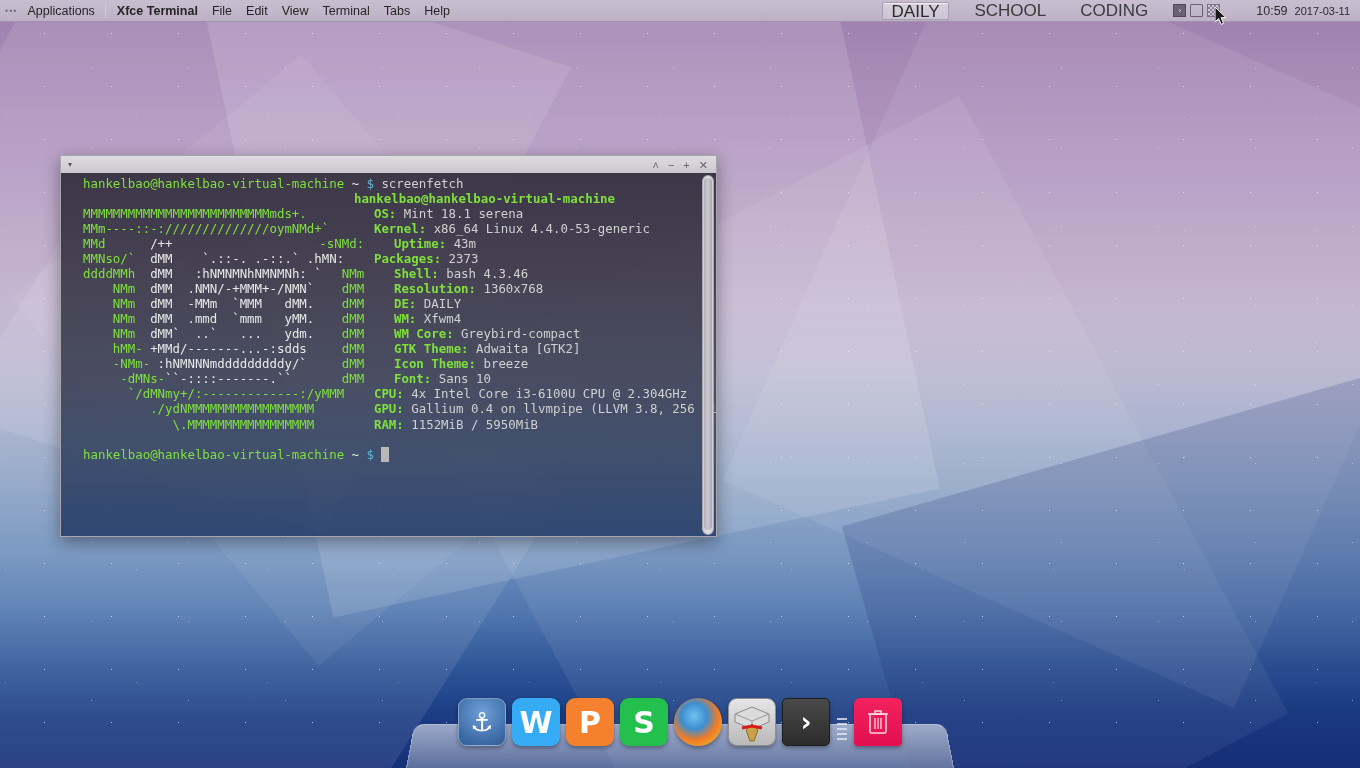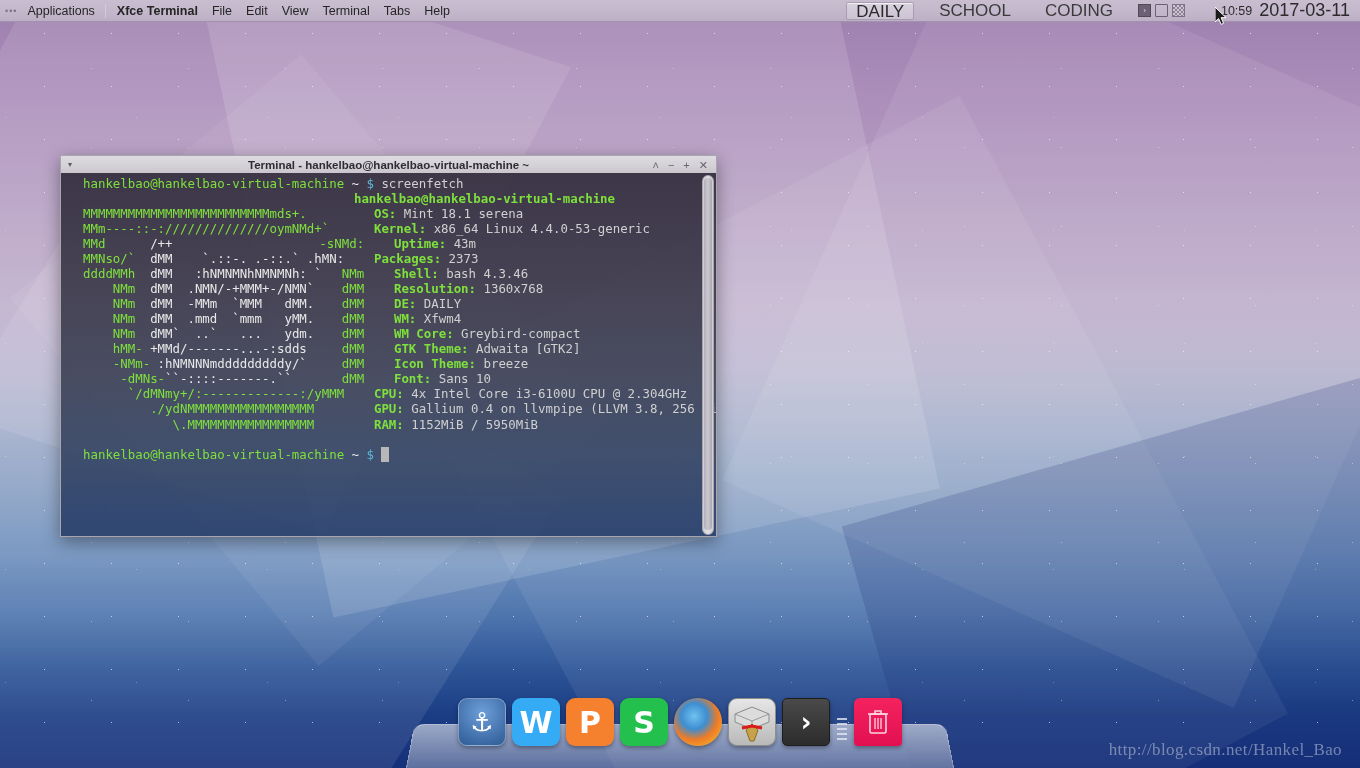--- a/index.html
+++ b/index.html
@@ -105,21 +105,21 @@
                    color:#ded7e3; font-size:8px; line-height:11px; text-align:center; }
   .tray-ico.outline { border:1.5px solid #6b6175; background:transparent; border-radius:1px; }
   .tray-ico.checker {
     background-image:
       linear-gradient(45deg, #8b8194 25%, transparent 25%, transparent 75%, #8b8194 75%),
       linear-gradient(45deg, #8b8194 25%, transparent 25%, transparent 75%, #8b8194 75%);
     background-size: 4px 4px; background-position: 0 0, 2px 2px;
     background-color:#cfc6d6; border:1px solid #7d7288;
   }
   .clock { padding: 0 7px; font-size:12.5px;margin-left:23px; }
-  .datetxt { padding-right: 4px; font-size:18px; }
+  .datetxt { padding-right: 4px; font-size:11px; }
 
   
   #cursor { position:absolute; left:1215px; top:7px; width:12px; height:19px; z-index:90; }
 
   
   #terminal-window {
     position: absolute; left: 60px; top: 155px;
     width: 657px; height: 382px;
     z-index: 20;
     box-shadow: 0 5px 16px rgba(0,0,0,.38);
@@ -273,21 +273,20 @@
     </div>
   </div>
 
   <svg id="cursor" viewBox="0 0 12 19">
     <polygon points="0,0 0,15 3.6,11.6 6.2,17.4 8.6,16.3 6.1,10.7 11,10.6" fill="#1a1a1a" stroke="#ffffff" stroke-width="1"></polygon>
   </svg>
 
   <div id="terminal-window">
     <div id="titlebar">
       <span class="tb-menu">▾</span>
-      <span class="tb-title">Terminal - hankelbao@hankelbao-virtual-machine ~</span>
       <span class="tb-btns">
         <span class="tb-btn">˄</span>
         <span class="tb-btn">−</span>
         <span class="tb-btn">+</span>
         <span class="tb-btn">✕</span>
       </span>
     </div>
 
     <div id="term-body">
       <div id="term-text"><span class="g">hankelbao@hankelbao-virtual-machine</span><span class="w"> ~ </span><span class="cy">$</span><span class="v"> screenfetch</span>
@@ -366,15 +365,14 @@
           <rect x="5" y="6" width="16" height="19" rx="1.5" fill="none" stroke="#ffd4e0" stroke-width="1.6"></rect>
           <path d="M3 6 H23" stroke="#ffd4e0" stroke-width="1.6"></path>
           <path d="M10 3 H16 V6 H10 Z" fill="none" stroke="#ffd4e0" stroke-width="1.6"></path>
           <path d="M10 10 V21 M13 10 V21 M16 10 V21" stroke="#ffd4e0" stroke-width="1.3"></path>
         </svg>
       </div>
 
     </div>
   </div>
 
-  <div id="watermark">http://blog.csdn.net/Hankel_Bao</div>
 
 </div>
 
 </body></html>

